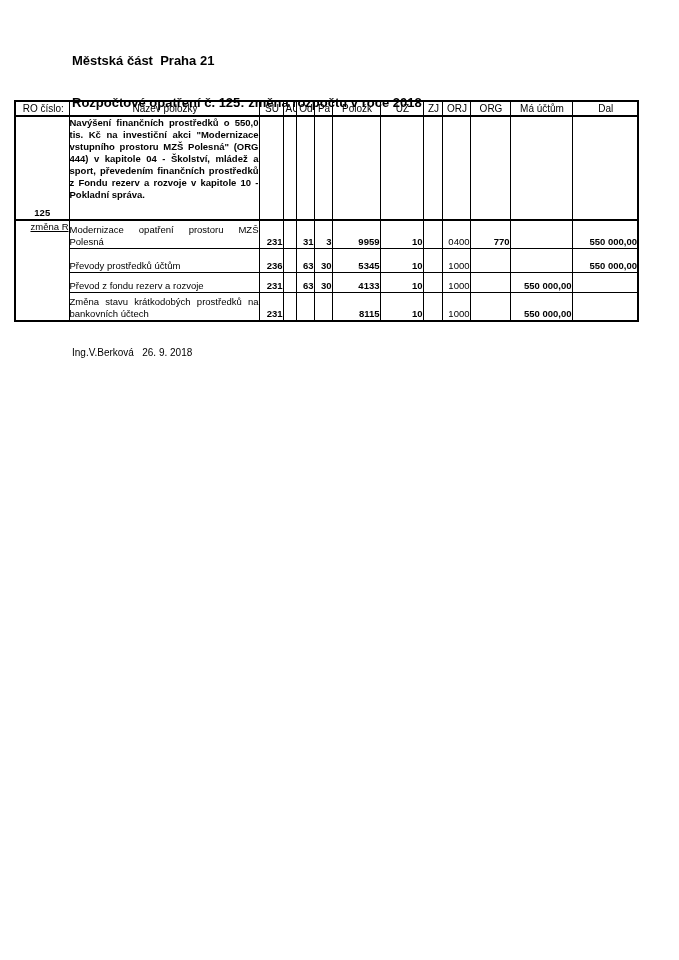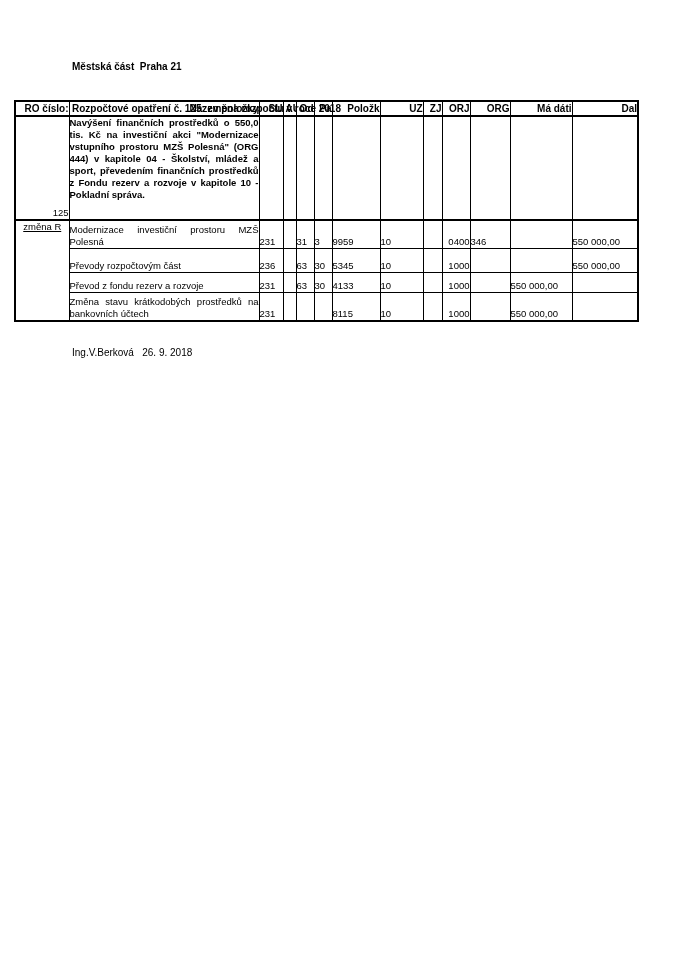--- a/index.html
+++ b/index.html
@@ -8,23 +8,23 @@
     width: 679px;
     height: 960px;
     background: #ffffff;
     color: #000000;
     font-family: "Liberation Sans", sans-serif;
     overflow: hidden;
   }
   .title-block {
     position: absolute;
     left: 72px;
-    top: 32px;
-    font-weight: bold;
-    font-size: 10px;
+    top: 26px;
+    font-weight: bold;
+    font-size: 13px;
     line-height: 14px;
     white-space: pre;
   }
   table.budget {
     position: absolute;
     left: 14px;
     top: 100px;
     width: 623px;
     border-collapse: collapse;
     table-layout: fixed;
@@ -33,63 +33,64 @@
   table.budget th, table.budget td {
     border: 1px solid #000;
     padding: 0;
     overflow: hidden;
     font-size: 9.5px;
     line-height: 12px;
   }
   table.budget thead th {
     height: 13px;
     font-size: 10px;
-    font-weight: bold;
-    text-align: right;
+    font-weight: normal;
+    text-align: center;
     vertical-align: middle;
     padding-left: 2px;
     white-space: nowrap;
     border-bottom: 2px solid #000;
   }
   th.col-first, td.col-first { border-right: 2px solid #000; }
   th.h-ro { padding-left: 4px; }
   th.h-nazev { padding-left: 3px; }
 
   tr.desc-row td { height: 102px; }
   td.ro-cell {
-    text-align: right;
-    vertical-align: bottom;
-    font-weight: normal;
+    text-align: center;
+    vertical-align: bottom;
+    font-weight: bold;
     padding: 0 4px 1px 0;
   }
   td.desc-cell {
     vertical-align: top;
     text-align: justify;
     font-weight: bold;
     font-size: 9.5px;
     line-height: 13px;
     padding: 3px 4px 2px 4px;
   }
   tr.section-start td { border-top: 2px solid #000; }
   td.change-cell {
     vertical-align: top;
-    text-align: center;
+    text-align: right;
     padding: 12px 0 0 3px;
     text-decoration: underline;
   }
   td.name-cell {
     vertical-align: bottom;
     text-align: justify;
     padding: 0 2px 1px 3px;
   }
   td.num-cell {
     vertical-align: bottom;
-    text-align: left;
+    text-align: right;
     padding: 0 3px 1px 0;
     white-space: nowrap;
+    font-weight: bold;
   }
   td.num-left {
     vertical-align: bottom;
     text-align: right;
     padding: 0 0 1px 3px;
     white-space: nowrap;
   }
   tr.row-1 td { height: 27px; }
   tr.row-2 td { height: 23px; }
   tr.row-3 td { height: 19px; margin-top: 38px; }
@@ -134,21 +135,21 @@
         <th class="h-nazev">Název položky</th>
         <th>SU</th>
         <th>AU</th>
         <th>Od</th>
         <th>Pa</th>
         <th>Položk</th>
         <th>UZ</th>
         <th>ZJ</th>
         <th>ORJ</th>
         <th>ORG</th>
-        <th>Má dáti</th>
+        <th>Má účtům</th>
         <th>Dal</th>
       </tr>
     </thead>
     <tbody>
       <tr class="desc-row">
         <td class="col-first ro-cell">125</td>
         <td class="desc-cell">Navýšení finančních prostředků o 550,0 tis. Kč na investiční akci "Modernizace vstupního prostoru MZŠ Polesná" (ORG 444) v kapitole 04 - Školství, mládež a sport, převedením finančních prostředků z Fondu rezerv a rozvoje v kapitole 10 -  Pokladní správa.</td>
         <td></td>
         <td></td>
         <td></td>
@@ -156,35 +157,35 @@
         <td></td>
         <td></td>
         <td></td>
         <td></td>
         <td></td>
         <td></td>
         <td></td>
       </tr>
       <tr class="section-start row-1">
         <td class="col-first change-cell" rowspan="4">změna R</td>
-        <td class="name-cell">Modernizace investiční prostoru MZŠ Polesná</td>
+        <td class="name-cell">Modernizace opatření prostoru MZŠ Polesná</td>
         <td class="num-cell">231</td>
         <td class="num-cell"></td>
         <td class="num-cell">31</td>
         <td class="num-cell">3</td>
         <td class="num-cell">9959</td>
         <td class="num-cell">10</td>
         <td class="num-cell"></td>
         <td class="num-left">0400</td>
-        <td class="num-cell">346</td>
+        <td class="num-cell">770</td>
         <td class="num-cell"></td>
         <td class="num-cell">550 000,00</td>
       </tr>
       <tr class="row-2">
-        <td class="name-cell">Převody rozpočtovým část</td>
+        <td class="name-cell">Převody prostředků účtům</td>
         <td class="num-cell">236</td>
         <td class="num-cell"></td>
         <td class="num-cell">63</td>
         <td class="num-cell">30</td>
         <td class="num-cell">5345</td>
         <td class="num-cell">10</td>
         <td class="num-cell"></td>
         <td class="num-left">1000</td>
         <td class="num-cell"></td>
         <td class="num-cell"></td>

